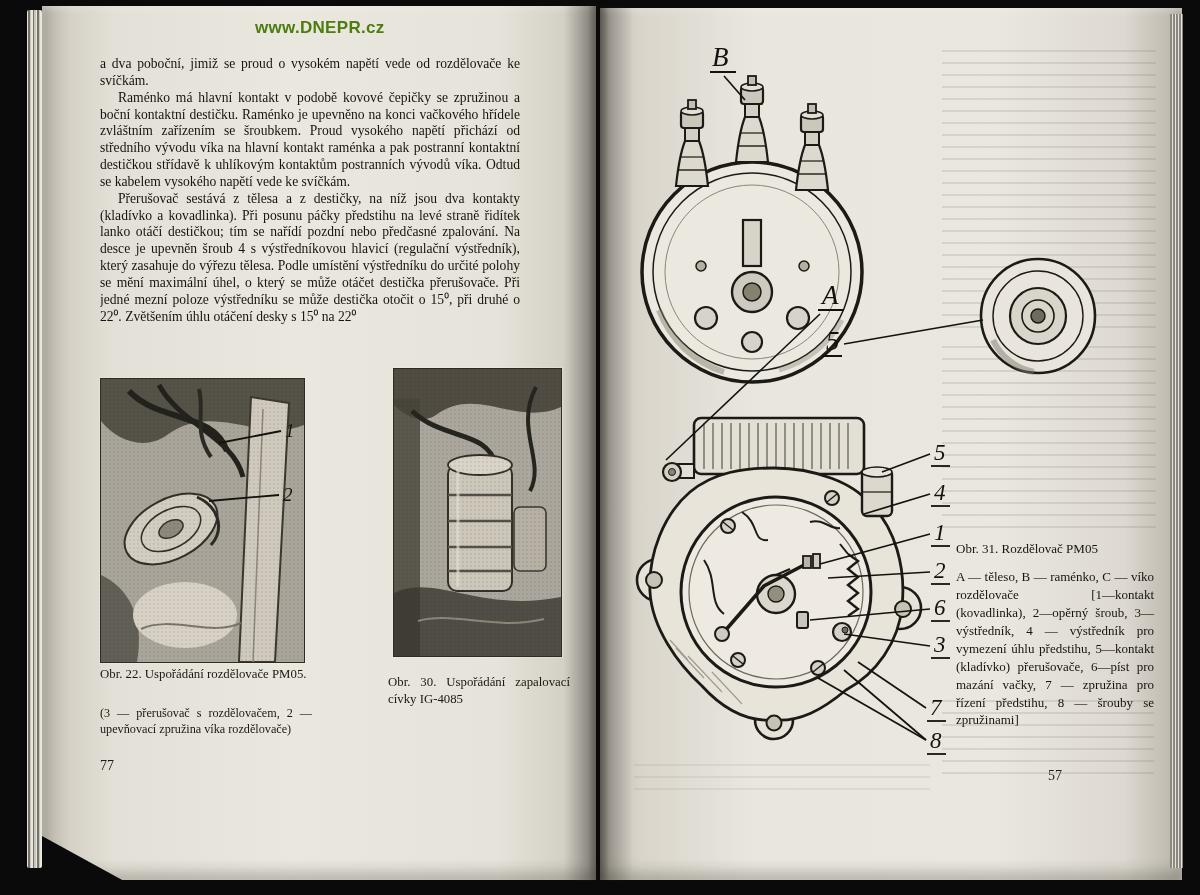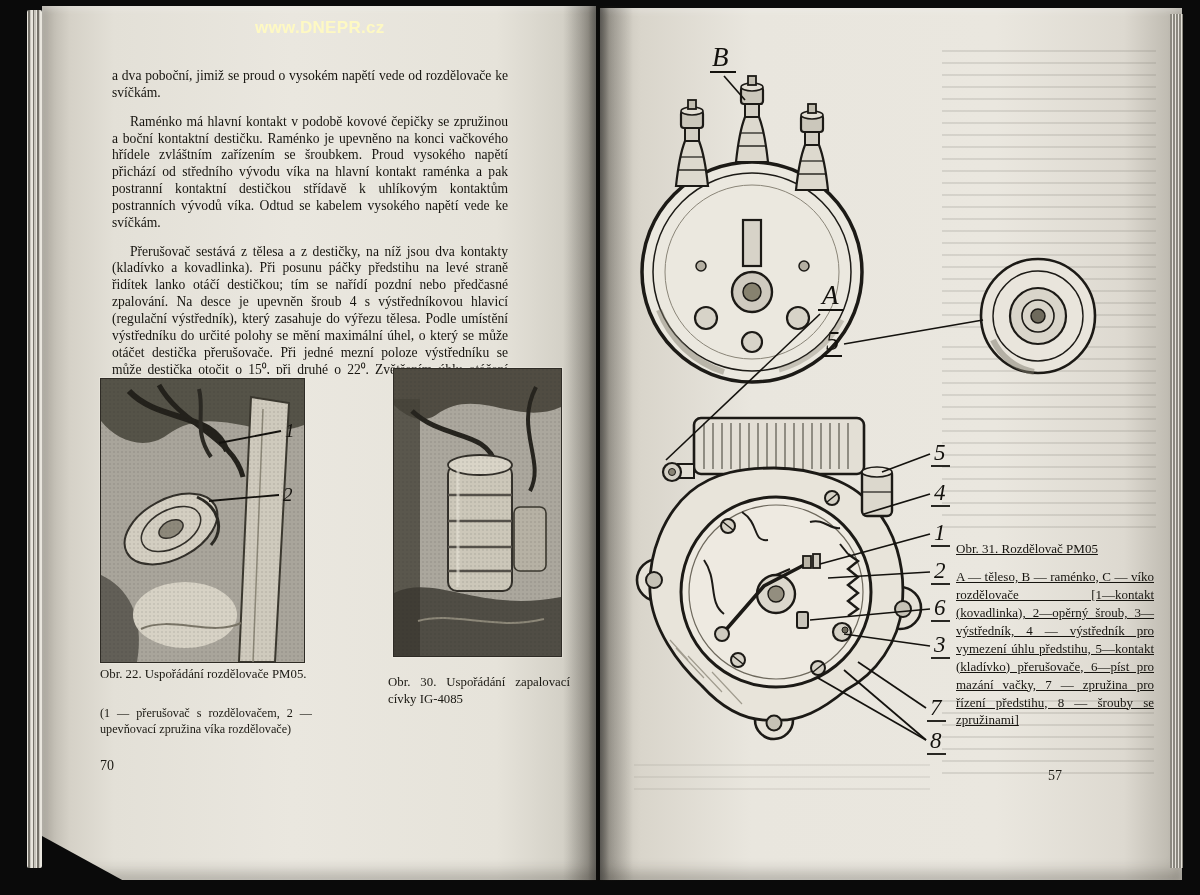--- a/index.html
+++ b/index.html
@@ -35,28 +35,28 @@
     position:absolute; left:1170px; top:14px; width:13px; height:854px; z-index:7;
     background:repeating-linear-gradient(90deg,#8b887f 0 1.5px,#e7e4dc 1.5px 3px);
   }
   .corner-wedge {
     position:absolute; left:42px; top:826px; width:82px; height:55px; z-index:6;
     background:#0a0a0a; clip-path:polygon(0 18%, 0 100%, 100% 100%);
   }
   .watermark {
     position:absolute; left:255px; top:18px; z-index:8;
     font-family:"Liberation Sans", sans-serif; font-weight:bold;
-    font-size:17px; color:#fef9c3; letter-spacing:0.3px;
+    font-size:17px; color:#4d7c0f; letter-spacing:0.3px;
   }
   
   .textblock {
     position:absolute; left:58px; top:50px; width:420px; height:318px; overflow:hidden;
     font-size:13.6px; line-height:1.24; color:#16140f; text-align:justify;
   }
-  .textblock p { margin:12px; }
+  .textblock p { margin:0; }
   .textblock p.indent { text-indent:18px; }
   .figbox {
     position:absolute; border:1px solid #2e2b25;
     box-shadow:0 0 0 1px rgba(250,248,240,0.25);
     background:#aba79d;
   }
   .fig29 { left:58px; top:372px; width:203px; height:283px; }
   .fig30 { left:351px; top:362px; width:167px; height:287px; }
   .cap { position:absolute; color:#1a1812; text-align:justify; }
   .cap29t { left:58px; top:660px; width:212px; font-size:12.8px; line-height:1.3; }
@@ -65,21 +65,21 @@
   .pagenum { position:absolute; font-size:14px; color:#1a1812; }
   .pn56 { left:58px; top:752px; }
   .pn57 { left:448px; top:760px; }
   
   .diagram { position:absolute; left:4px; top:12px; z-index:2; }
   .dlabel { font:italic 27px "Liberation Serif", serif; fill:#13110d; }
   .dnum   { font:italic 23px "Liberation Serif", serif; fill:#13110d; }
   .fnum   { font:italic 19px "Liberation Serif", serif; fill:#15130e; }
   .fig31-caption {
     position:absolute; left:356px; top:532px; width:198px; z-index:3;
-    font-size:13px; line-height:1.38; color:#16140f; text-align:justify;text-decoration:underline;
+    font-size:13px; line-height:1.38; color:#16140f; text-align:justify;
   }
   .fig31-caption .cap-title { margin-bottom:10px; }
   .bleed {
     position:absolute; z-index:1; opacity:0.8; filter:blur(0.7px); pointer-events:none;
     background:repeating-linear-gradient(180deg, rgba(118,115,106,0.22) 0 2px, rgba(0,0,0,0) 2px 12px);
   }
   .bleed1 { left:342px; top:42px;  width:214px; height:288px; }
   .bleed2 { left:342px; top:338px; width:214px; height:190px; }
   .bleed3 { left:342px; top:692px; width:212px; height:82px; }
   .bleed4 { left:34px;  top:756px; width:296px; height:26px; opacity:0.55; }
@@ -150,23 +150,23 @@
           <line x1="54" y1="202" x2="118" y2="202" stroke="#55514a" stroke-width="2.5"></line>
           <line x1="64" y1="100" x2="64" y2="218" stroke="#e4e0d4" stroke-width="3" opacity="0.7"></line>
         </g>
         <path d="M0,224 C42,204 84,244 167,228 V287 H0 Z" fill="#3a372f" opacity="0.8"></path>
         <path d="M24,252 C60,242 100,262 150,250" fill="none" stroke="#8d8879" stroke-width="2"></path>
         <rect width="167" height="287" fill="url(#dots30)"></rect>
       </svg>
     </div>
 
     <div class="cap cap29t">Obr. 22. Uspořádání rozdělovače PM05.</div>
-    <div class="cap cap29n">(1 — přerušovač s rozdělovačem, 2 — upevňovací zpružina víka rozdělovače)</div>
+    <div class="cap cap29n">(3 — přerušovač s rozdělovačem, 2 — upevňovací zpružina víka rozdělovače)</div>
     <div class="cap cap30t">Obr. 30. Uspořádání zapalovací cívky IG-4085</div>
-    <div class="pagenum pn56">70</div>
+    <div class="pagenum pn56">77</div>
   </div>
 
   <div class="page page-right">
 
     <div class="bleed bleed1"></div>
     <div class="bleed bleed2"></div>
     <div class="bleed bleed3"></div>
     <div class="bleed bleed4"></div>
 
     <svg class="diagram" viewBox="0 0 560 770" width="560" height="770">

